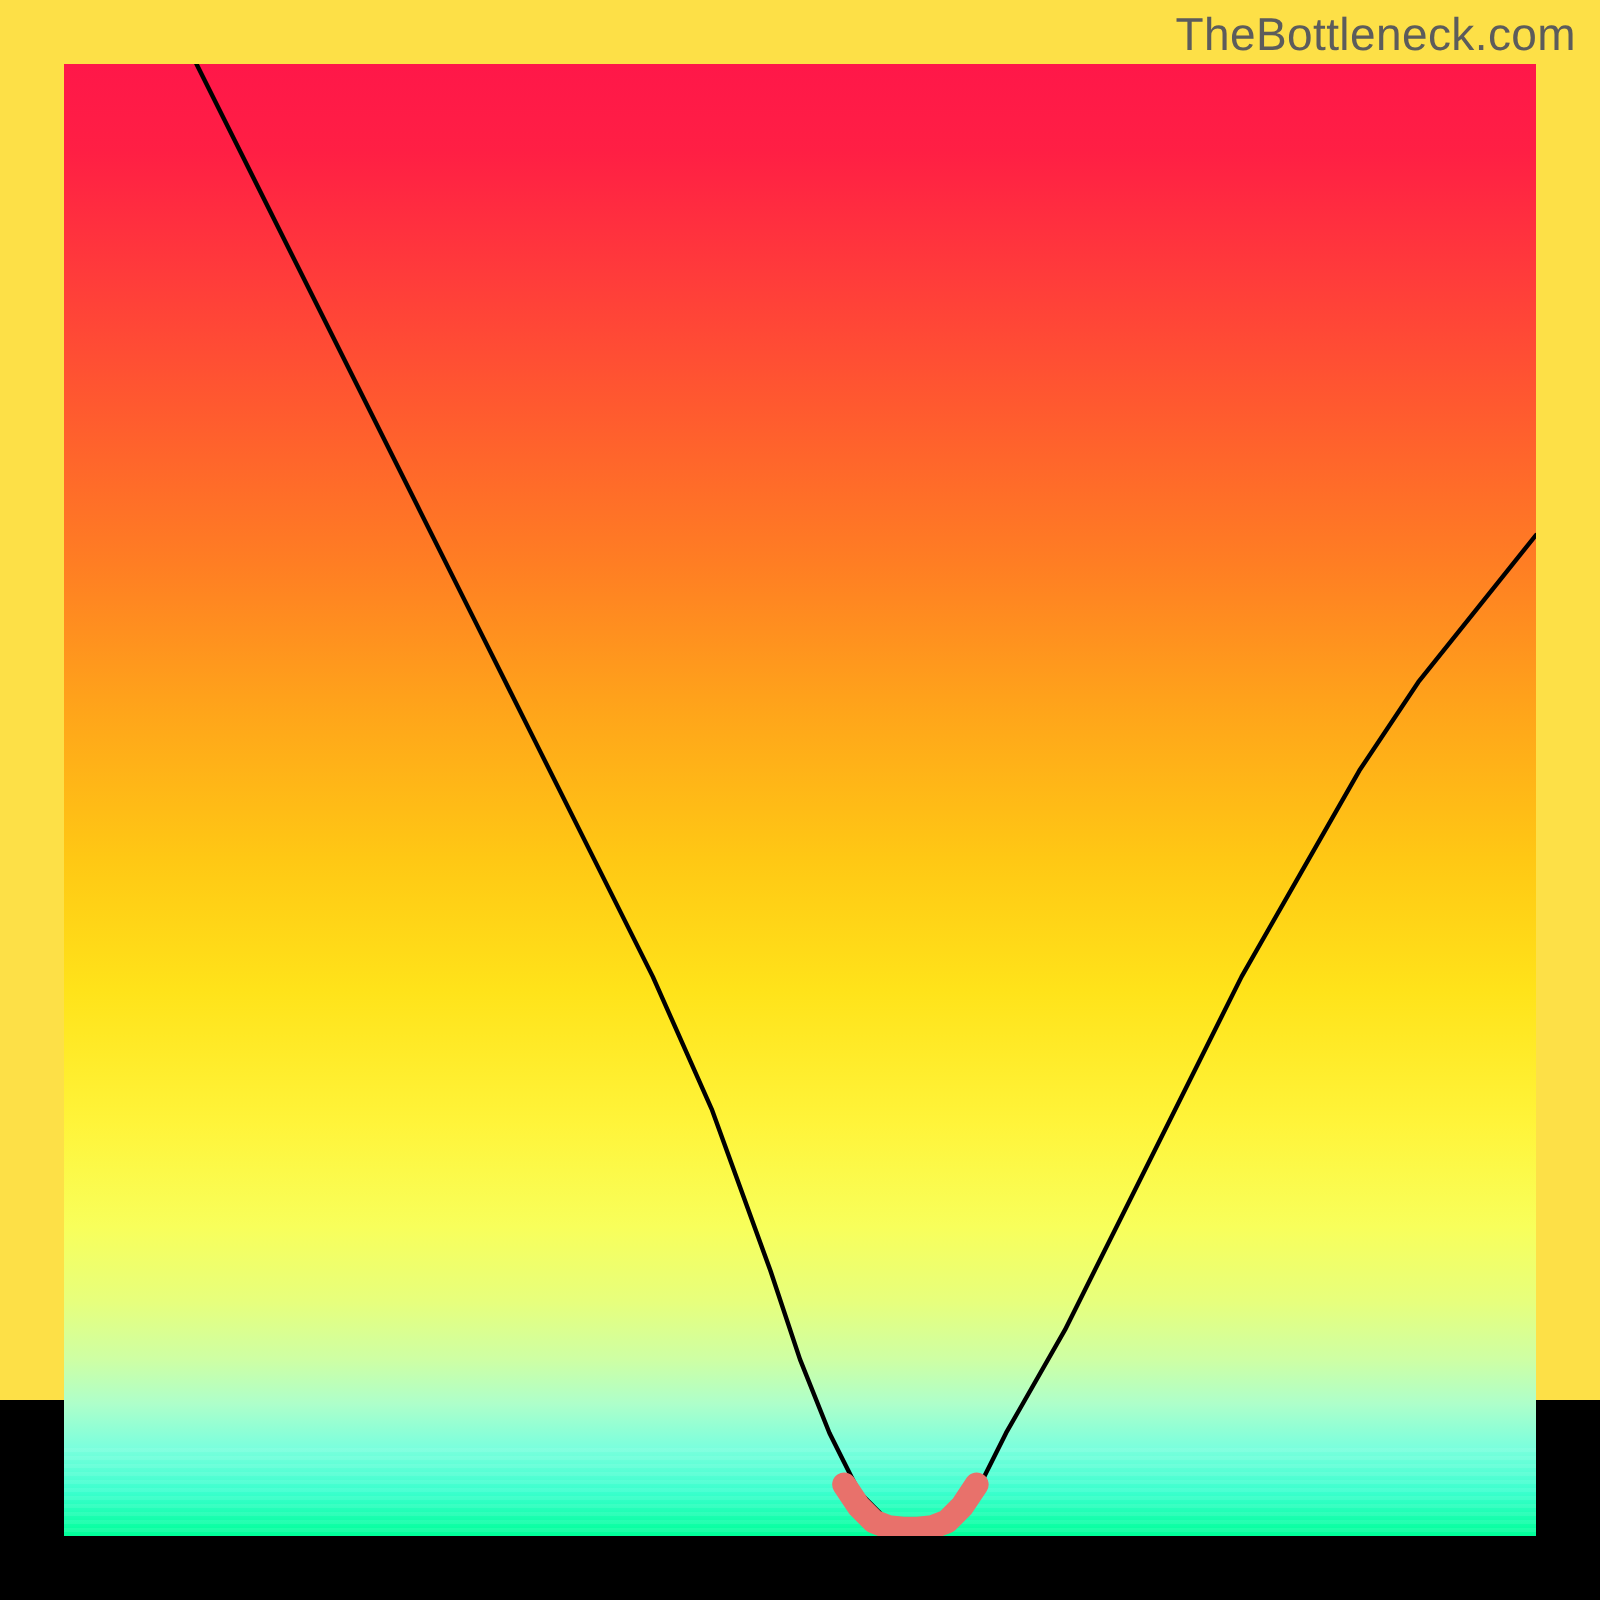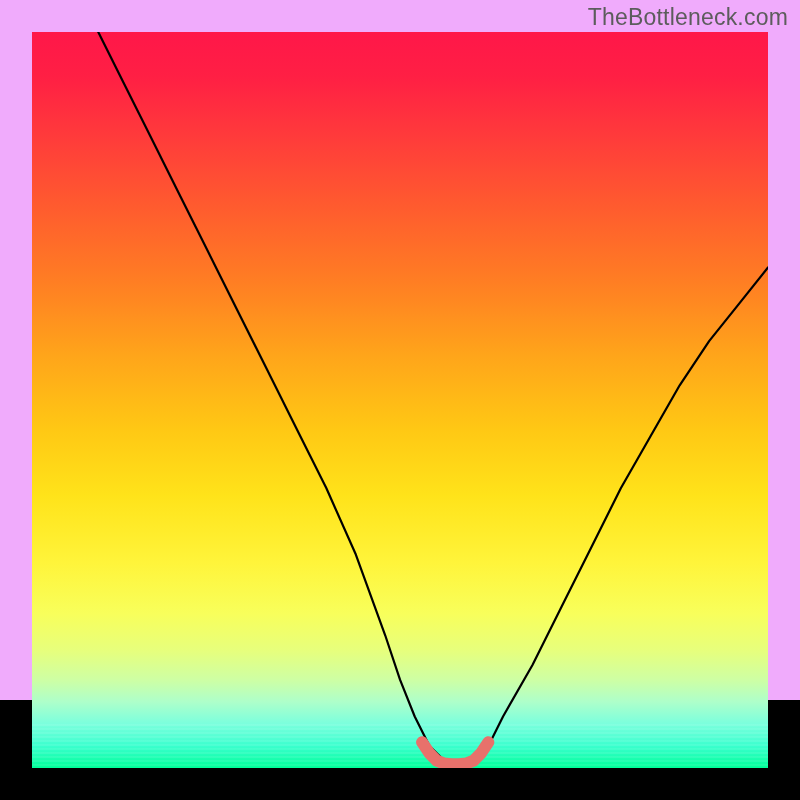--- a/index.html
+++ b/index.html
@@ -8,21 +8,21 @@
     width: 800px;
     height: 800px;
     background: #000;
     overflow: hidden;
     font-family: Arial, Helvetica, sans-serif;
   }
   .frame {
     position: relative;
     width: 800px;
     height: 700px;
-    background: #f0abfc;
+    background: #fde047;
   }
   .watermark {
     position: absolute;
     top: 4px;
     right: 12px;
     color: #5c5c5c;
     font-size: 23px;
     letter-spacing: 0.2px;
     font-weight: 400;
     z-index: 10;

